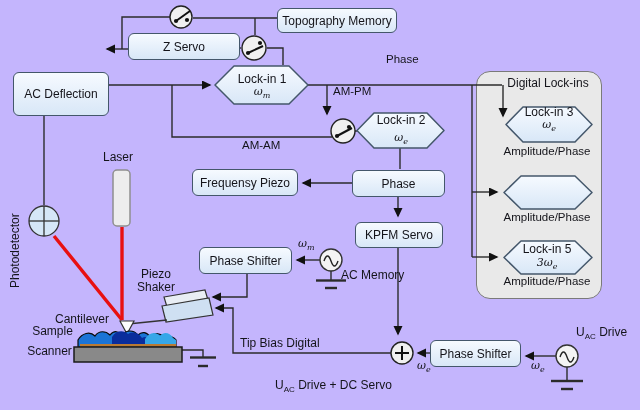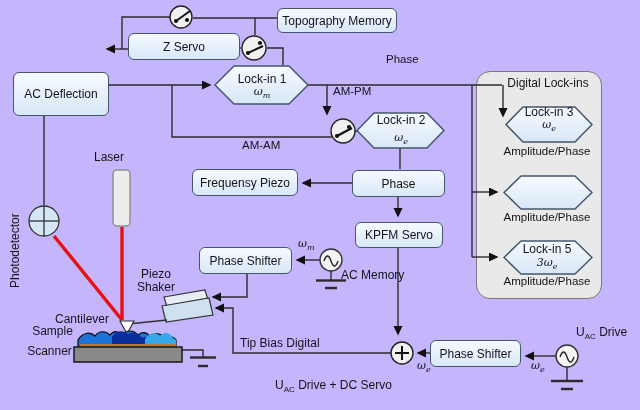--- a/index.html
+++ b/index.html
@@ -214,21 +214,21 @@
   <div class="lbl" style="left:333px;top:85px;">AM-PM</div>
   <div class="lbl" style="left:222px;top:139px;margin-left:20px;">AM-AM</div>
   <div class="lbl big" style="left:240px;top:336px;">Tip Bias Digital</div>
   <div class="lbl big" style="left:341px;top:268px;">AC Memory</div>
   <div class="lbl big" style="left:576px;top:325px;"><span>U</span><sub>AC</sub><span> Drive</span></div>
   <div class="lbl big" style="left:275px;top:378px;"><span>U</span><sub>AC</sub><span> Drive + DC Servo</span></div>
   <div class="lbl freq" style="left:298px;top:238px;"><span>ω</span><sub>m</sub></div>
   <div class="lbl freq" style="left:417px;top:360px;"><span>ω</span><sub>e</sub></div>
   <div class="lbl freq" style="left:531px;top:360px;"><span>ω</span><sub>e</sub></div>
 
-  <div class="lbl big" style="left:94px;top:150px;">Laser</div>
+  <div class="lbl big" style="left:103px;top:150px;">Laser</div>
   <div class="lbl big vert" style="left:8px;top:288px;">Photodetector</div>
   <div class="lbl big right" style="left:128px;top:268px;width:56px;line-height:1.05;">
     <div>Piezo</div>
     <div>Shaker</div>
   </div>
   <div class="lbl big" style="left:55px;top:312px;">Cantilever</div>
   <div class="lbl big right" style="left:30px;top:324px;width:45px;">Sample</div>
   <div class="lbl big right" style="left:24px;top:344px;width:51px;">Scanner</div>
 
 </div>

